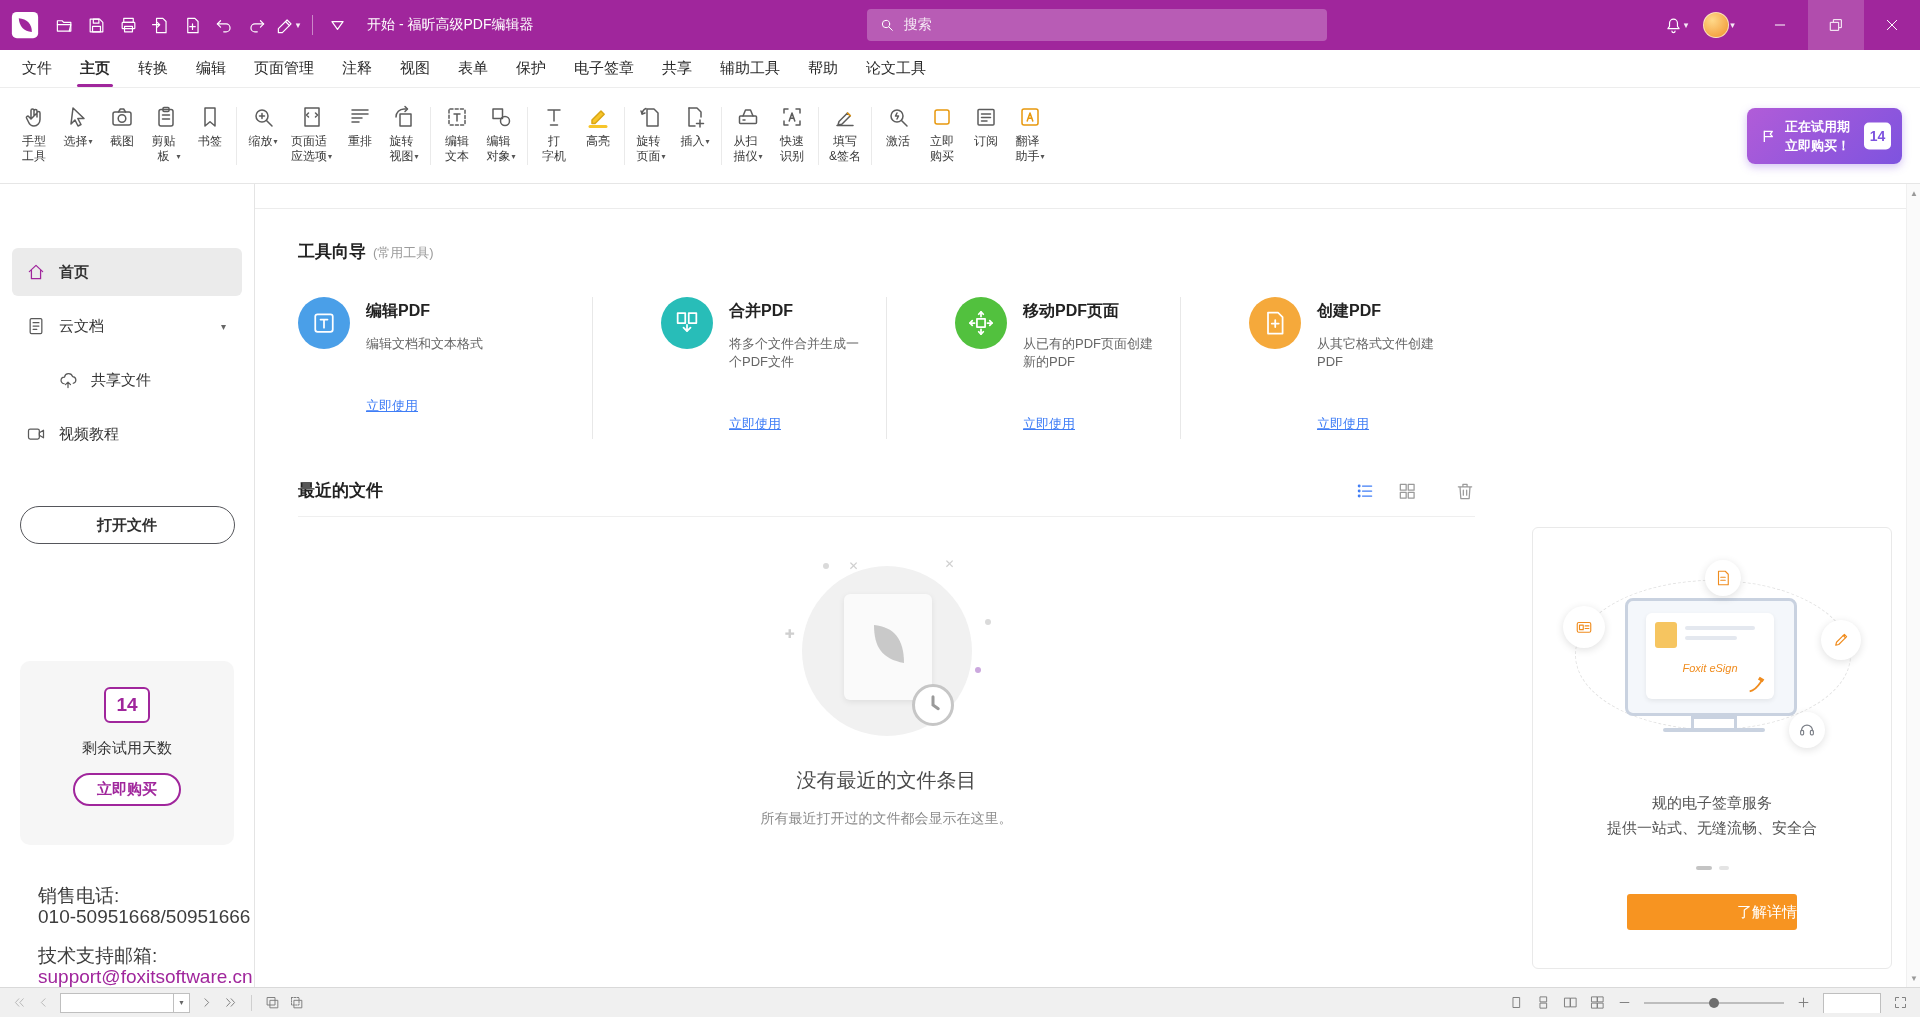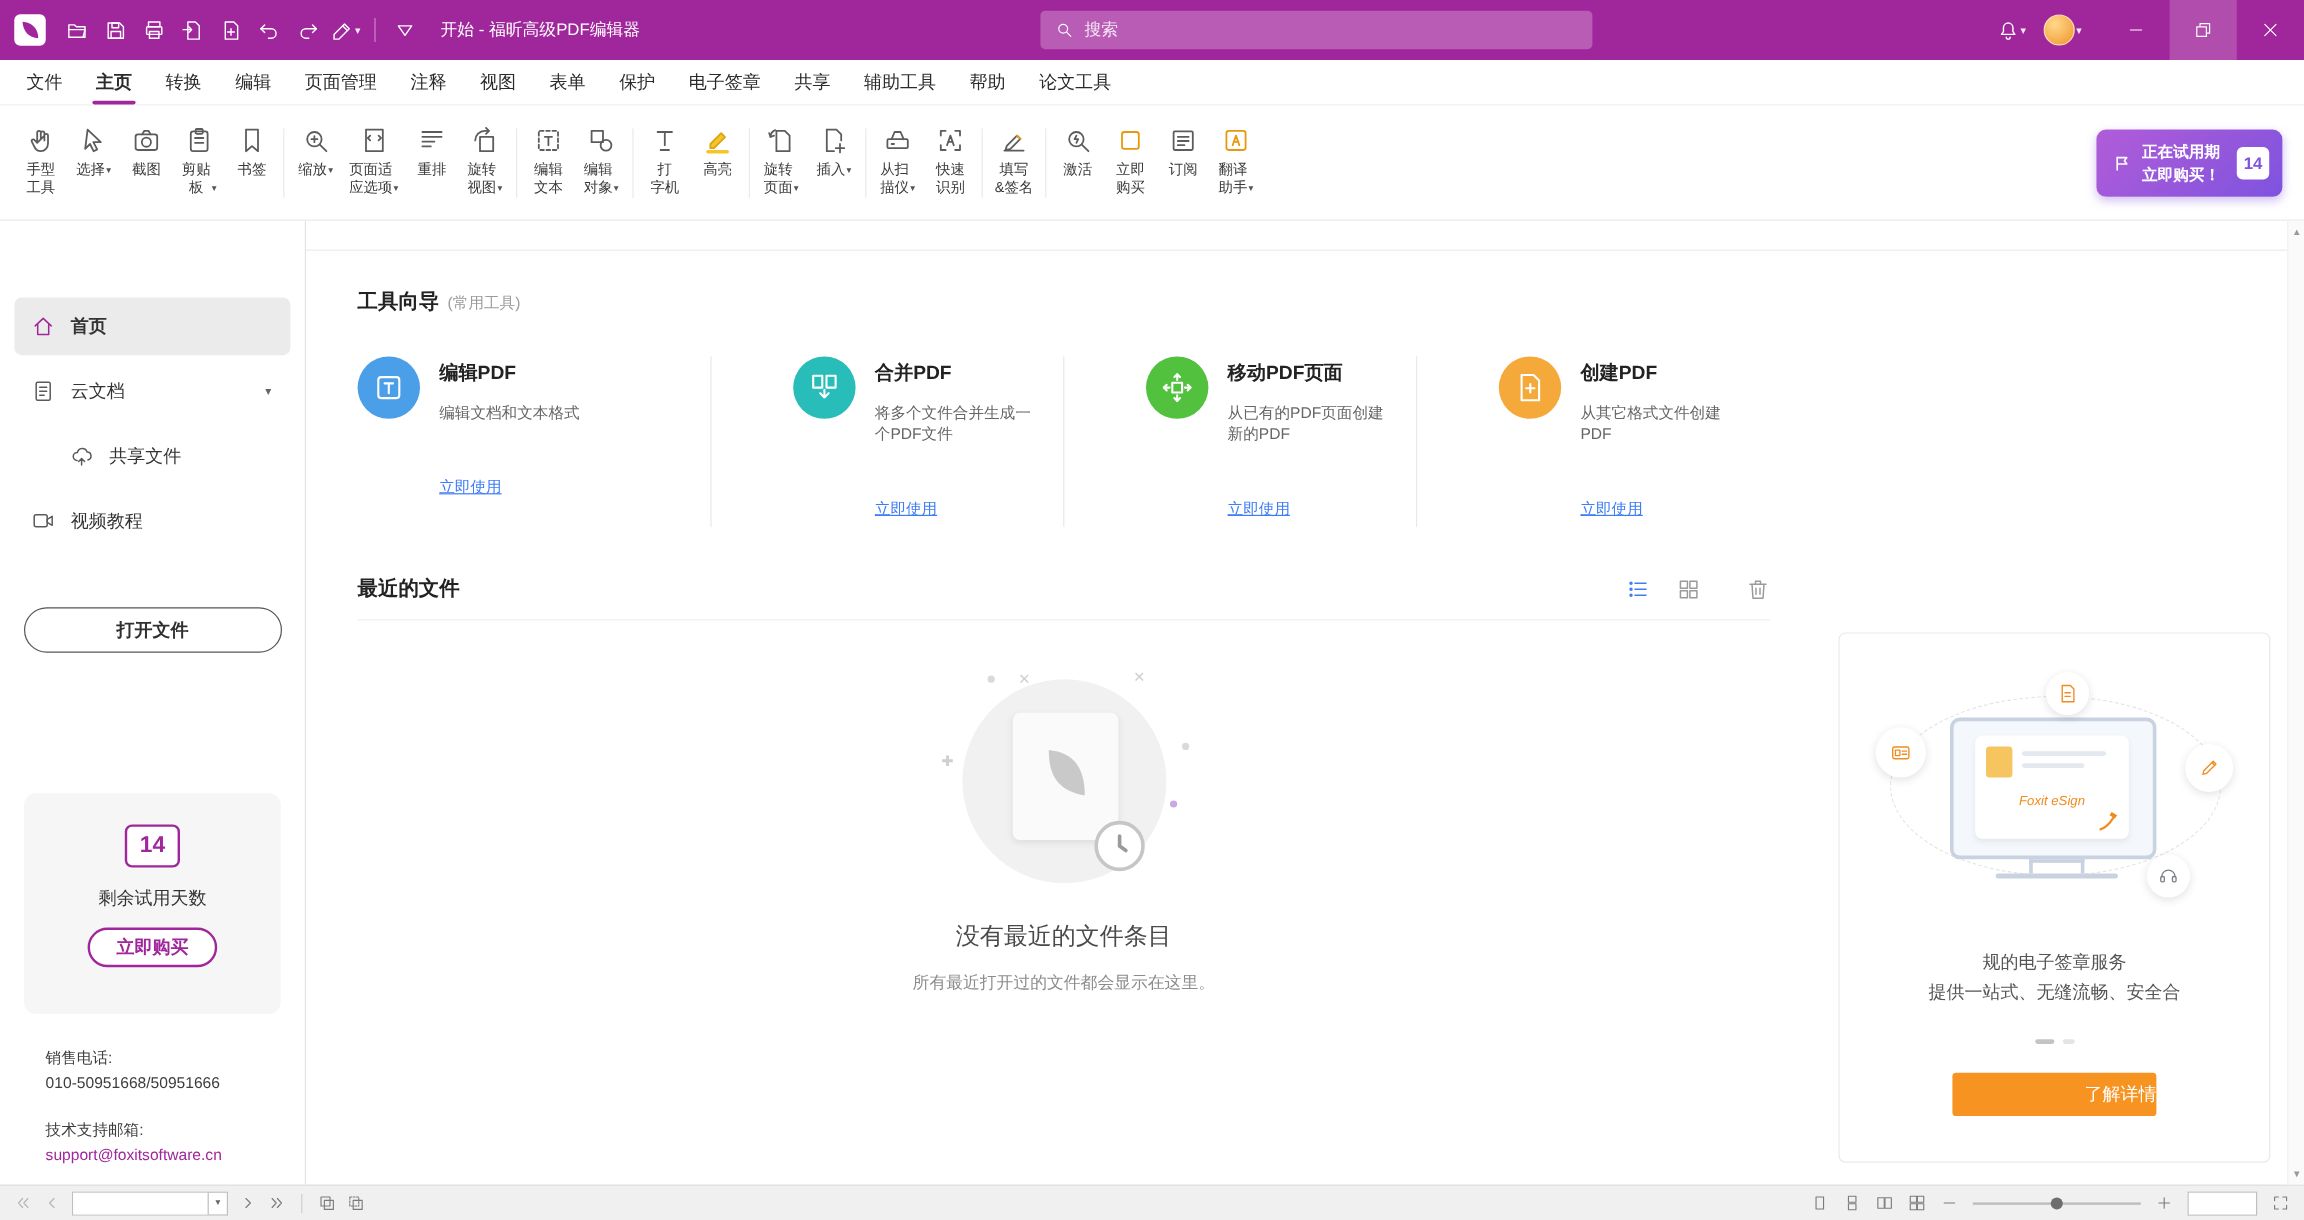--- a/index.html
+++ b/index.html
@@ -62,21 +62,21 @@
   .nav-item.indent { padding-left:46px; }
   .nav-item .n-icon { color:#5a5a5a; }
   .nav-item.active .n-icon { color:#A0269C; }
   .nav-item .n-icon svg { width:20px; height:20px; }
   .nav-arrow { position:absolute; right:16px; font-size:10px; color:#666; }
   .open-file-btn { margin:48px auto 0; width:215px; height:38px; border:1px solid #55565B; border-radius:19px; background:#fff; font-size:15px; font-weight:bold; color:#2F2F2F; display:flex; align-items:center; justify-content:center; font-family:inherit; }
   .trial-card { position:absolute; left:20px; right:20px; bottom:142px; height:184px; background:#F6F6F6; border-radius:10px; display:flex; flex-direction:column; align-items:center; padding-top:26px; }
   .trial-days { min-width:46px; height:36px; padding:0 8px; background:#fff; border:2px solid #A0269C; border-radius:6px; color:#A0269C; font-weight:bold; font-size:19px; display:flex; align-items:center; justify-content:center; }
   .trial-caption { margin-top:16px; font-size:15px; color:#333; }
   .trial-buy { margin-top:15px; border:2px solid #A0269C; color:#A0269C; border-radius:17px; background:#fff; font-size:15px; font-weight:bold; padding:5px 22px; font-family:inherit; }
-  .contact { position:absolute; left:38px; bottom:14px; font-size:13px; color:#3d3d3d; line-height:21px; }
+  .contact { position:absolute; left:38px; bottom:0; font-size:19px; color:#3d3d3d; line-height:21px; }
   .contact .group + .group { margin-top:18px; }
   .contact .email { color:#A0269C; cursor:pointer; }
 
   
   .main { flex:1; position:relative; background:#fff; padding-left:43px; overflow:hidden; }
   .main::before { content:""; position:absolute; top:24px; left:0; right:14px; height:1px; background:#ECECEC; }
   .main-inner { padding-top:56px; width:1177px; }
   .tools-header { display:flex; align-items:baseline; gap:7px; }
   .tools-title { font-size:17px; font-weight:bold; color:#222; }
   .tools-subtitle { font-size:13px; color:#9b9b9b; }

